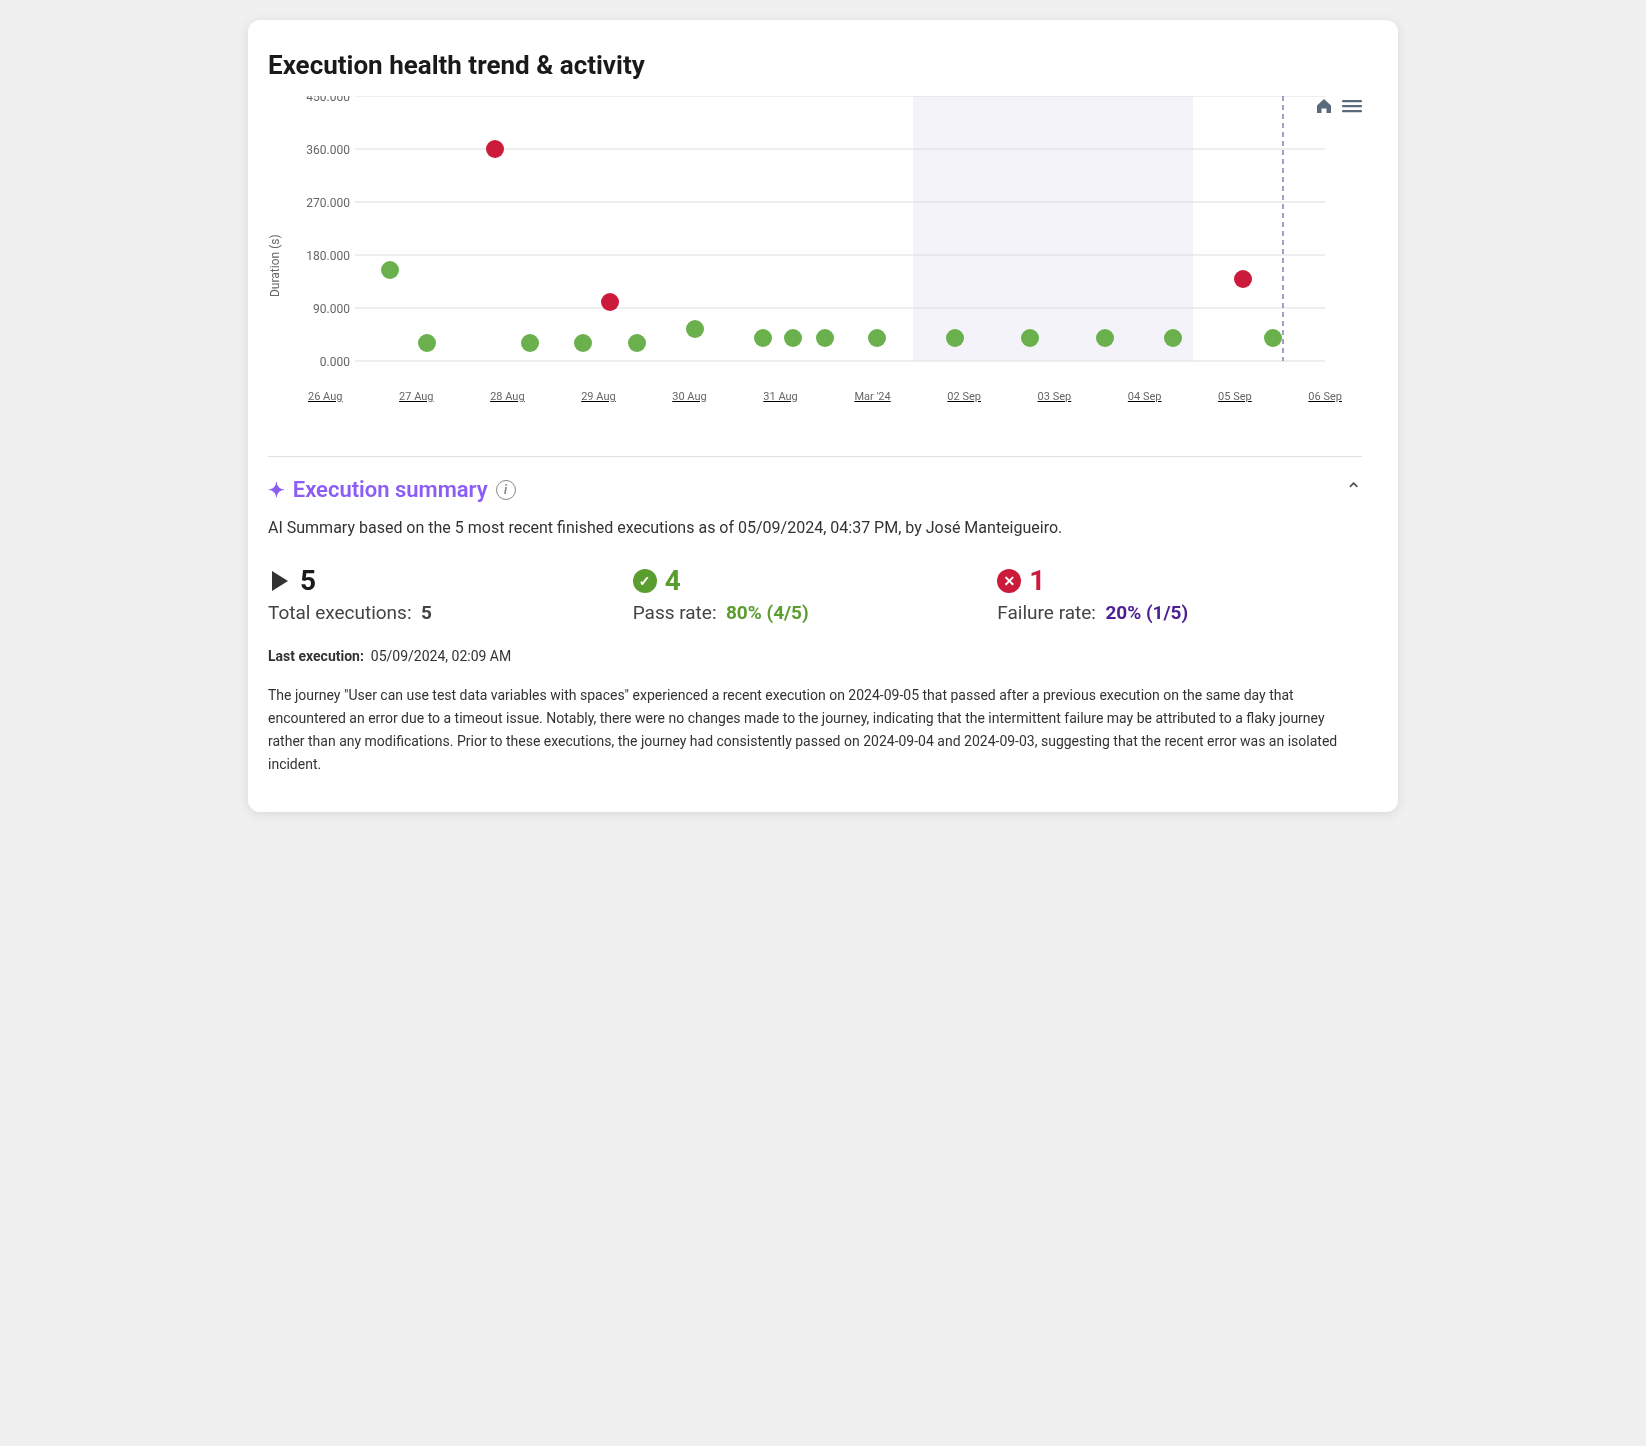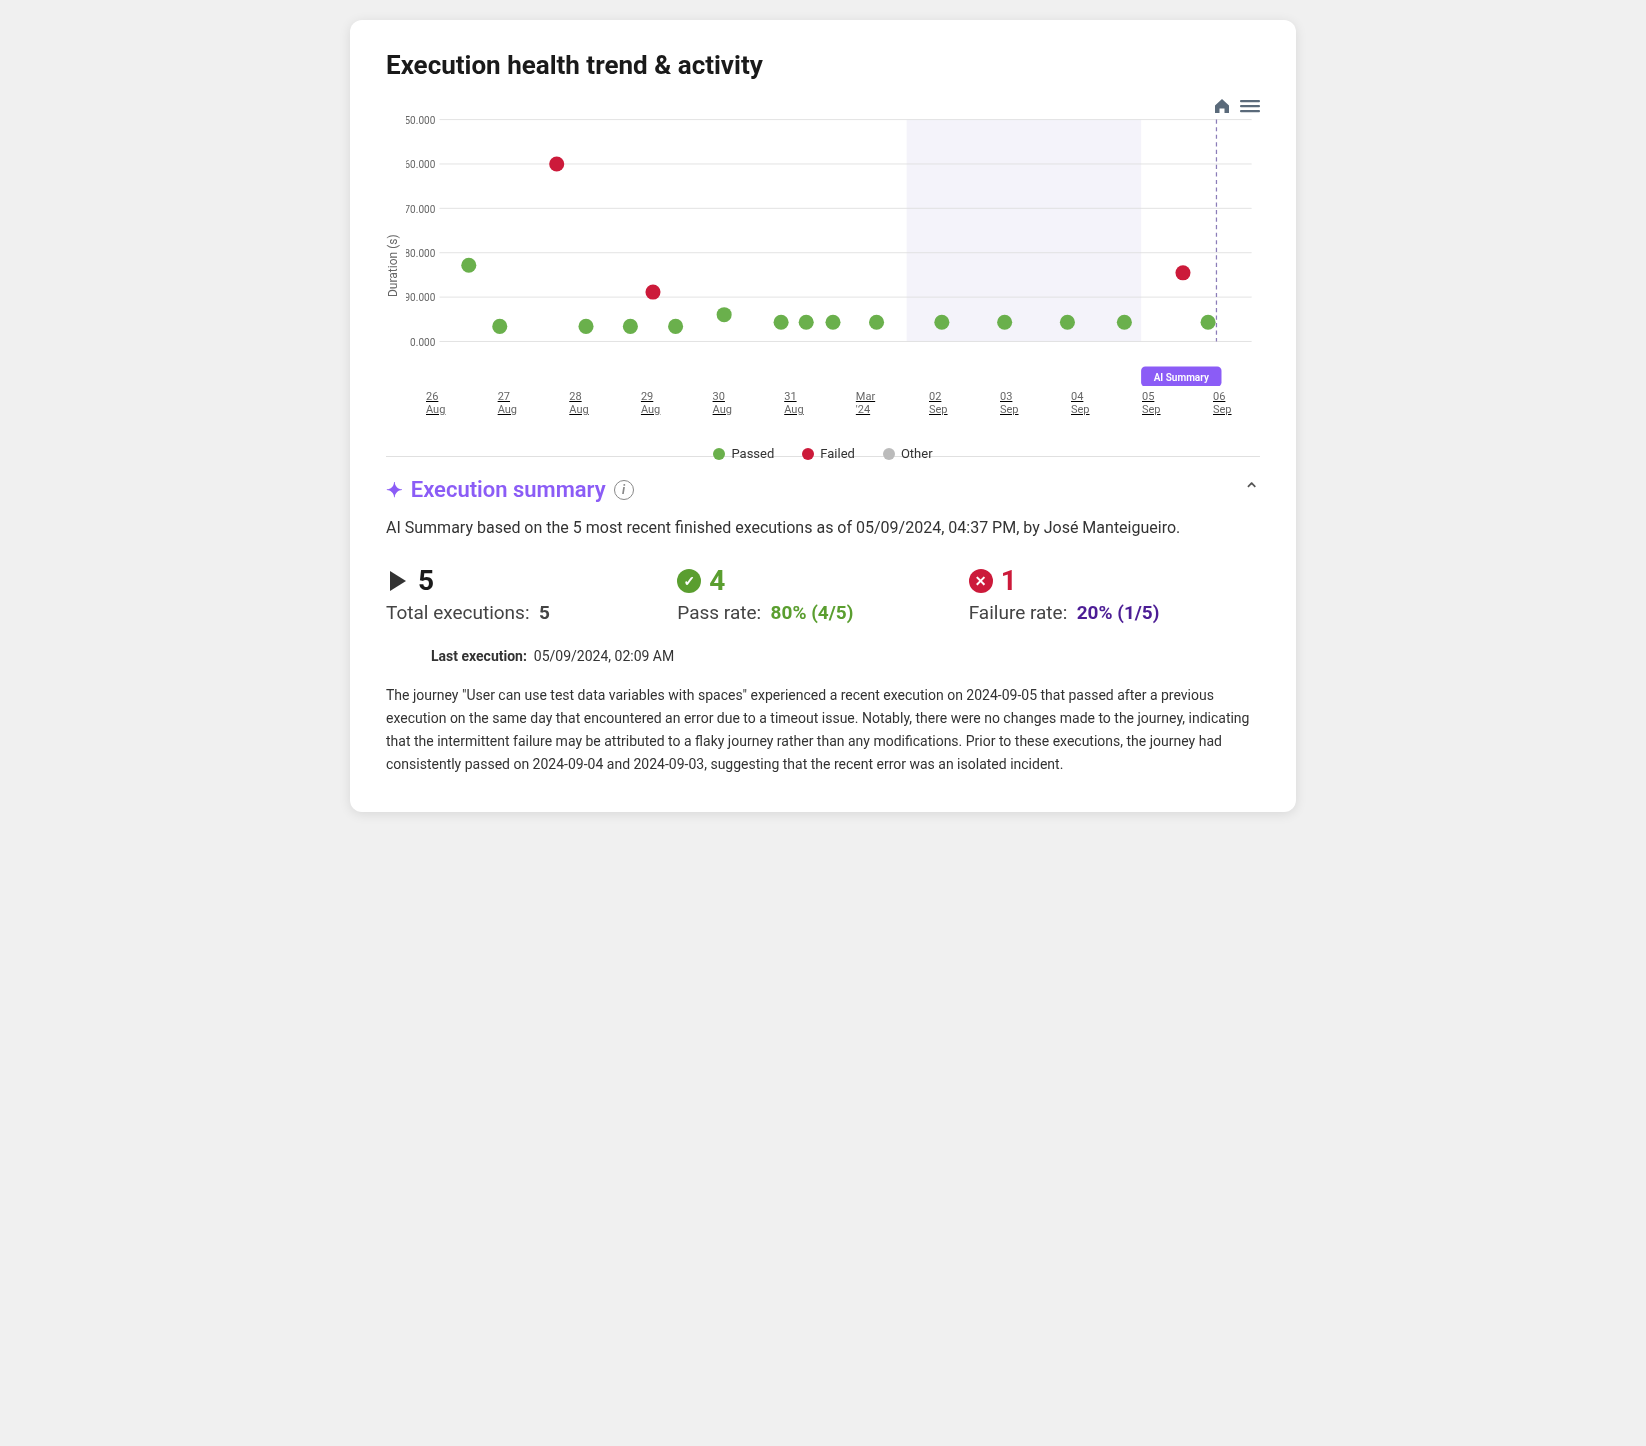--- a/index.html
+++ b/index.html
@@ -9,22 +9,22 @@
       display: flex;
       justify-content: center;
       align-items: flex-start;
       padding: 20px;
       min-height: 100vh;
     }
     .card {
       background: #fff;
       border-radius: 12px;
       box-shadow: 0 2px 12px rgba(0,0,0,0.1);
-      padding: 30px 36px 36px 36px;
-      width: 946px;
+      padding: 30px 36px 36px 20px;
+      width: 1150px;
       max-width: 100%;
     }
     .chart-title {
       font-size: 26px;
       font-weight: 700;
       color: #1a1a1a;
       margin-bottom: 16px;
     }
     .chart-container {
       position: relative;
@@ -215,21 +215,21 @@
     .pass-num { color: #5a9e2f; font-size: 28px; font-weight: 700; }
     .fail-num { color: #cc1a3a; font-size: 28px; font-weight: 700; }
     .dates-section {
       margin-bottom: 20px;
     }
     .date-row {
       font-size: 14px;
       color: #333;
       margin-bottom: 6px;
     }
-    .date-row strong { font-weight: 700; margin-left: 45px; }
+    .date-row strong { font-weight: 700; }
     .description-text {
       font-size: 14px;
       color: #333;
       line-height: 1.65;
     }
   </style>
 </head>
 <body>
 
 <div class="card">
@@ -323,34 +323,20 @@
             <span>Mar '24</span>
             <span>02 Sep</span>
             <span>03 Sep</span>
             <span>04 Sep</span>
             <span>05 Sep</span>
             <span>06 Sep</span>
           </div>
         </div>
       </div>
 
-      <div class="legend">
-        <div class="legend-item">
-          <div class="legend-dot" style="background:#6ab04c;"></div>
-          <span>Passed</span>
-        </div>
-        <div class="legend-item">
-          <div class="legend-dot" style="background:#cc1a3a;"></div>
-          <span>Failed</span>
-        </div>
-        <div class="legend-item">
-          <div class="legend-dot" style="background:#bbb;"></div>
-          <span>Other</span>
-        </div>
-      </div>
     </div>
   </div>
 
   <hr class="divider">
 
   <div>
     <div class="exec-summary-header">
       <div class="exec-summary-title">
         <span class="sparkle">✦</span>
         <span>Execution summary</span>

